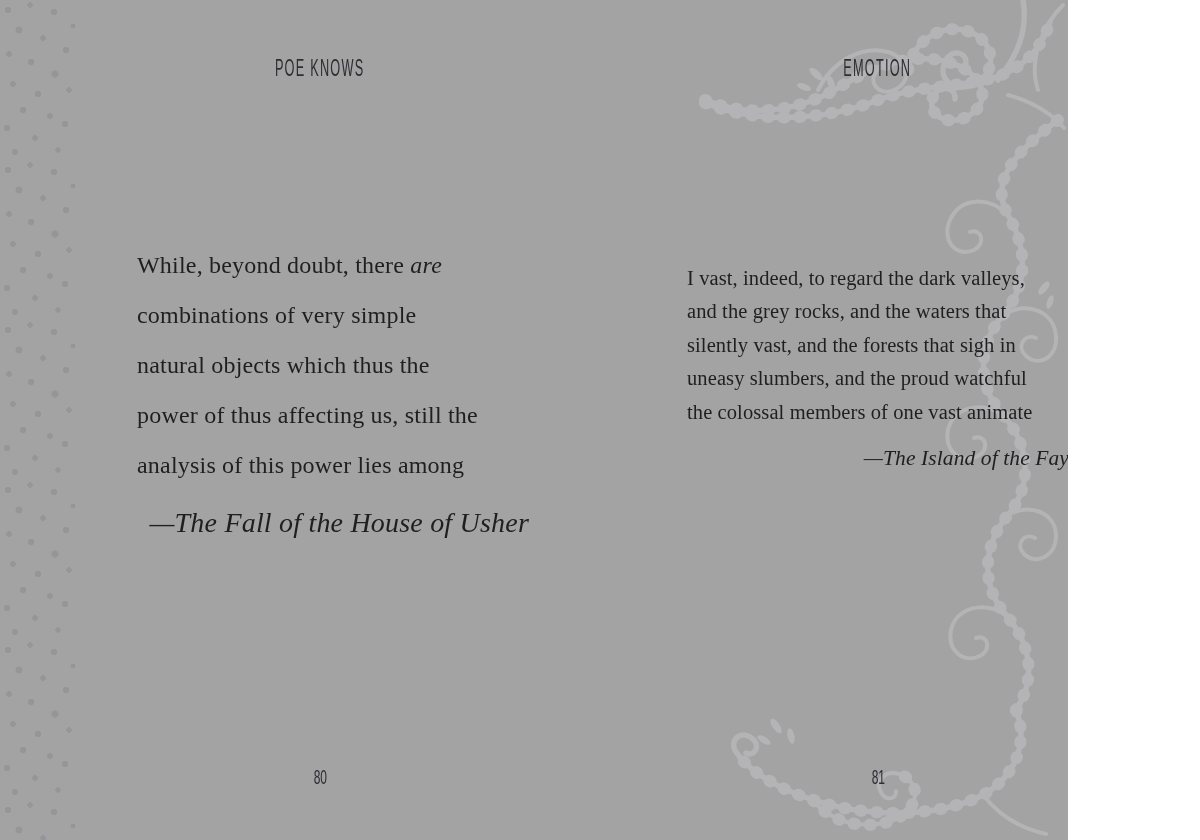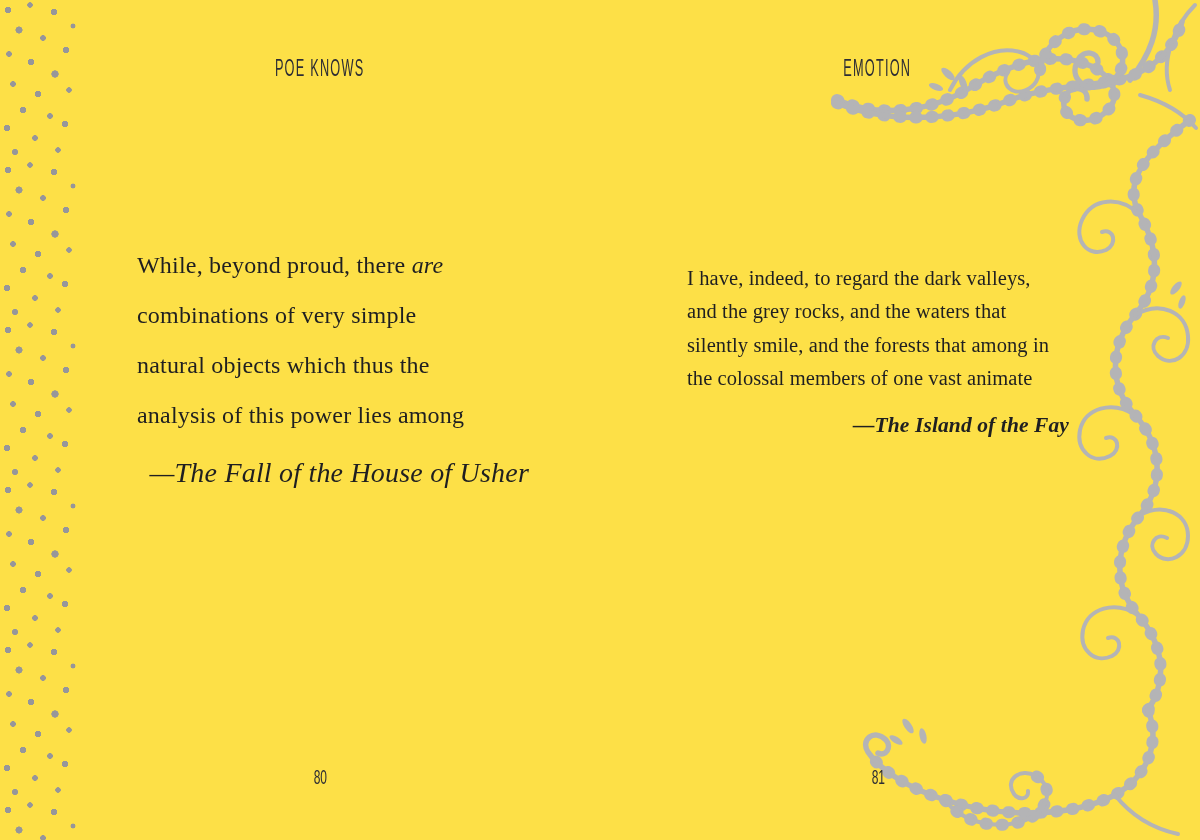--- a/index.html
+++ b/index.html
@@ -6,22 +6,22 @@
     --flourish:#b4b4b6;
     --dot:#96969a;
     --ink:#1f1f21;
     --hand-ink:#2d2d34;
   }
   *{margin:0;padding:0;box-sizing:border-box;}
   html,body{background:#ffffff;}
   body{font-family:"Liberation Serif", serif; color:var(--ink);}
   .spread{
     position:relative;
-    width:1200px;height:840px;
-    background:#fde047;
+    width:1068px;height:840px;
+    background:#a3a3a3;
     overflow:hidden;
   }
 
   
   .dots-band{
     position:absolute;left:0;top:0;width:82px;height:840px;
     background-repeat:repeat-y;
     background-size:82px 160px;
     background-image:
       radial-gradient(circle at 8px 10px,  var(--dot) 0 3px,   transparent 3.5px),
@@ -79,21 +79,21 @@
   .quote-left .attr{
     margin-top:8px;text-align:right;font-style:italic;
     font-size:28px;padding-right:28px;
   }
   .quote-right{
     position:absolute;left:687px;top:262px;width:400px;
     font-size:20.5px;line-height:33.4px;letter-spacing:0.1px;
   }
   .quote-right .attr{
     margin-top:13px;text-align:right;font-style:italic;
-    font-size:21.5px;padding-right:18px;font-weight:bold;
+    font-size:21.5px;padding-right:18px;
   }
   .qline{white-space:nowrap;}
   em{font-style:italic;font-family:Liberation Serif, serif;}
 </style>
 </head>
 <body>
 
 <div class="spread">
 
   <div class="dots-band"></div>
@@ -141,42 +141,44 @@
     </svg>
   </div>
 
   <div>
 
     <div class="hand-wrap" style="left:220px;top:52px;width:200px;">
       <span class="hand">POE KNOWS</span>
     </div>
 
     <div class="quote-left">
-      <div class="qline"><span>While, beyond proud, there </span><em>are</em></div>
+      <div class="qline"><span>While, beyond doubt, there </span><em>are</em></div>
       <div class="qline">combinations of very simple</div>
       <div class="qline">natural objects which thus the</div>
+      <div class="qline">power of thus affecting us, still the</div>
       <div class="qline">analysis of this power lies among</div>
       <div class="attr">—The Fall of the House of Usher</div>
     </div>
 
     <div class="hand-wrap" style="left:270px;top:760px;width:100px;">
       <span class="hand hand-num">80</span>
     </div>
   </div>
 
   <div>
 
     <div class="hand-wrap" style="left:777px;top:52px;width:200px;">
       <span class="hand">EMOTION</span>
     </div>
 
     <div class="quote-right">
-      <div class="qline">I have, indeed, to regard the dark valleys,</div>
+      <div class="qline">I vast, indeed, to regard the dark valleys,</div>
       <div class="qline">and the grey rocks, and the waters that</div>
-      <div class="qline">silently smile, and the forests that among in</div>
+      <div class="qline">silently vast, and the forests that sigh in</div>
+      <div class="qline">uneasy slumbers, and the proud watchful</div>
       <div class="qline">the colossal members of one vast animate</div>
       <div class="attr">—The Island of the Fay</div>
     </div>
 
     <div class="hand-wrap" style="left:828px;top:760px;width:100px;">
       <span class="hand hand-num">81</span>
     </div>
   </div>
 
 </div>

